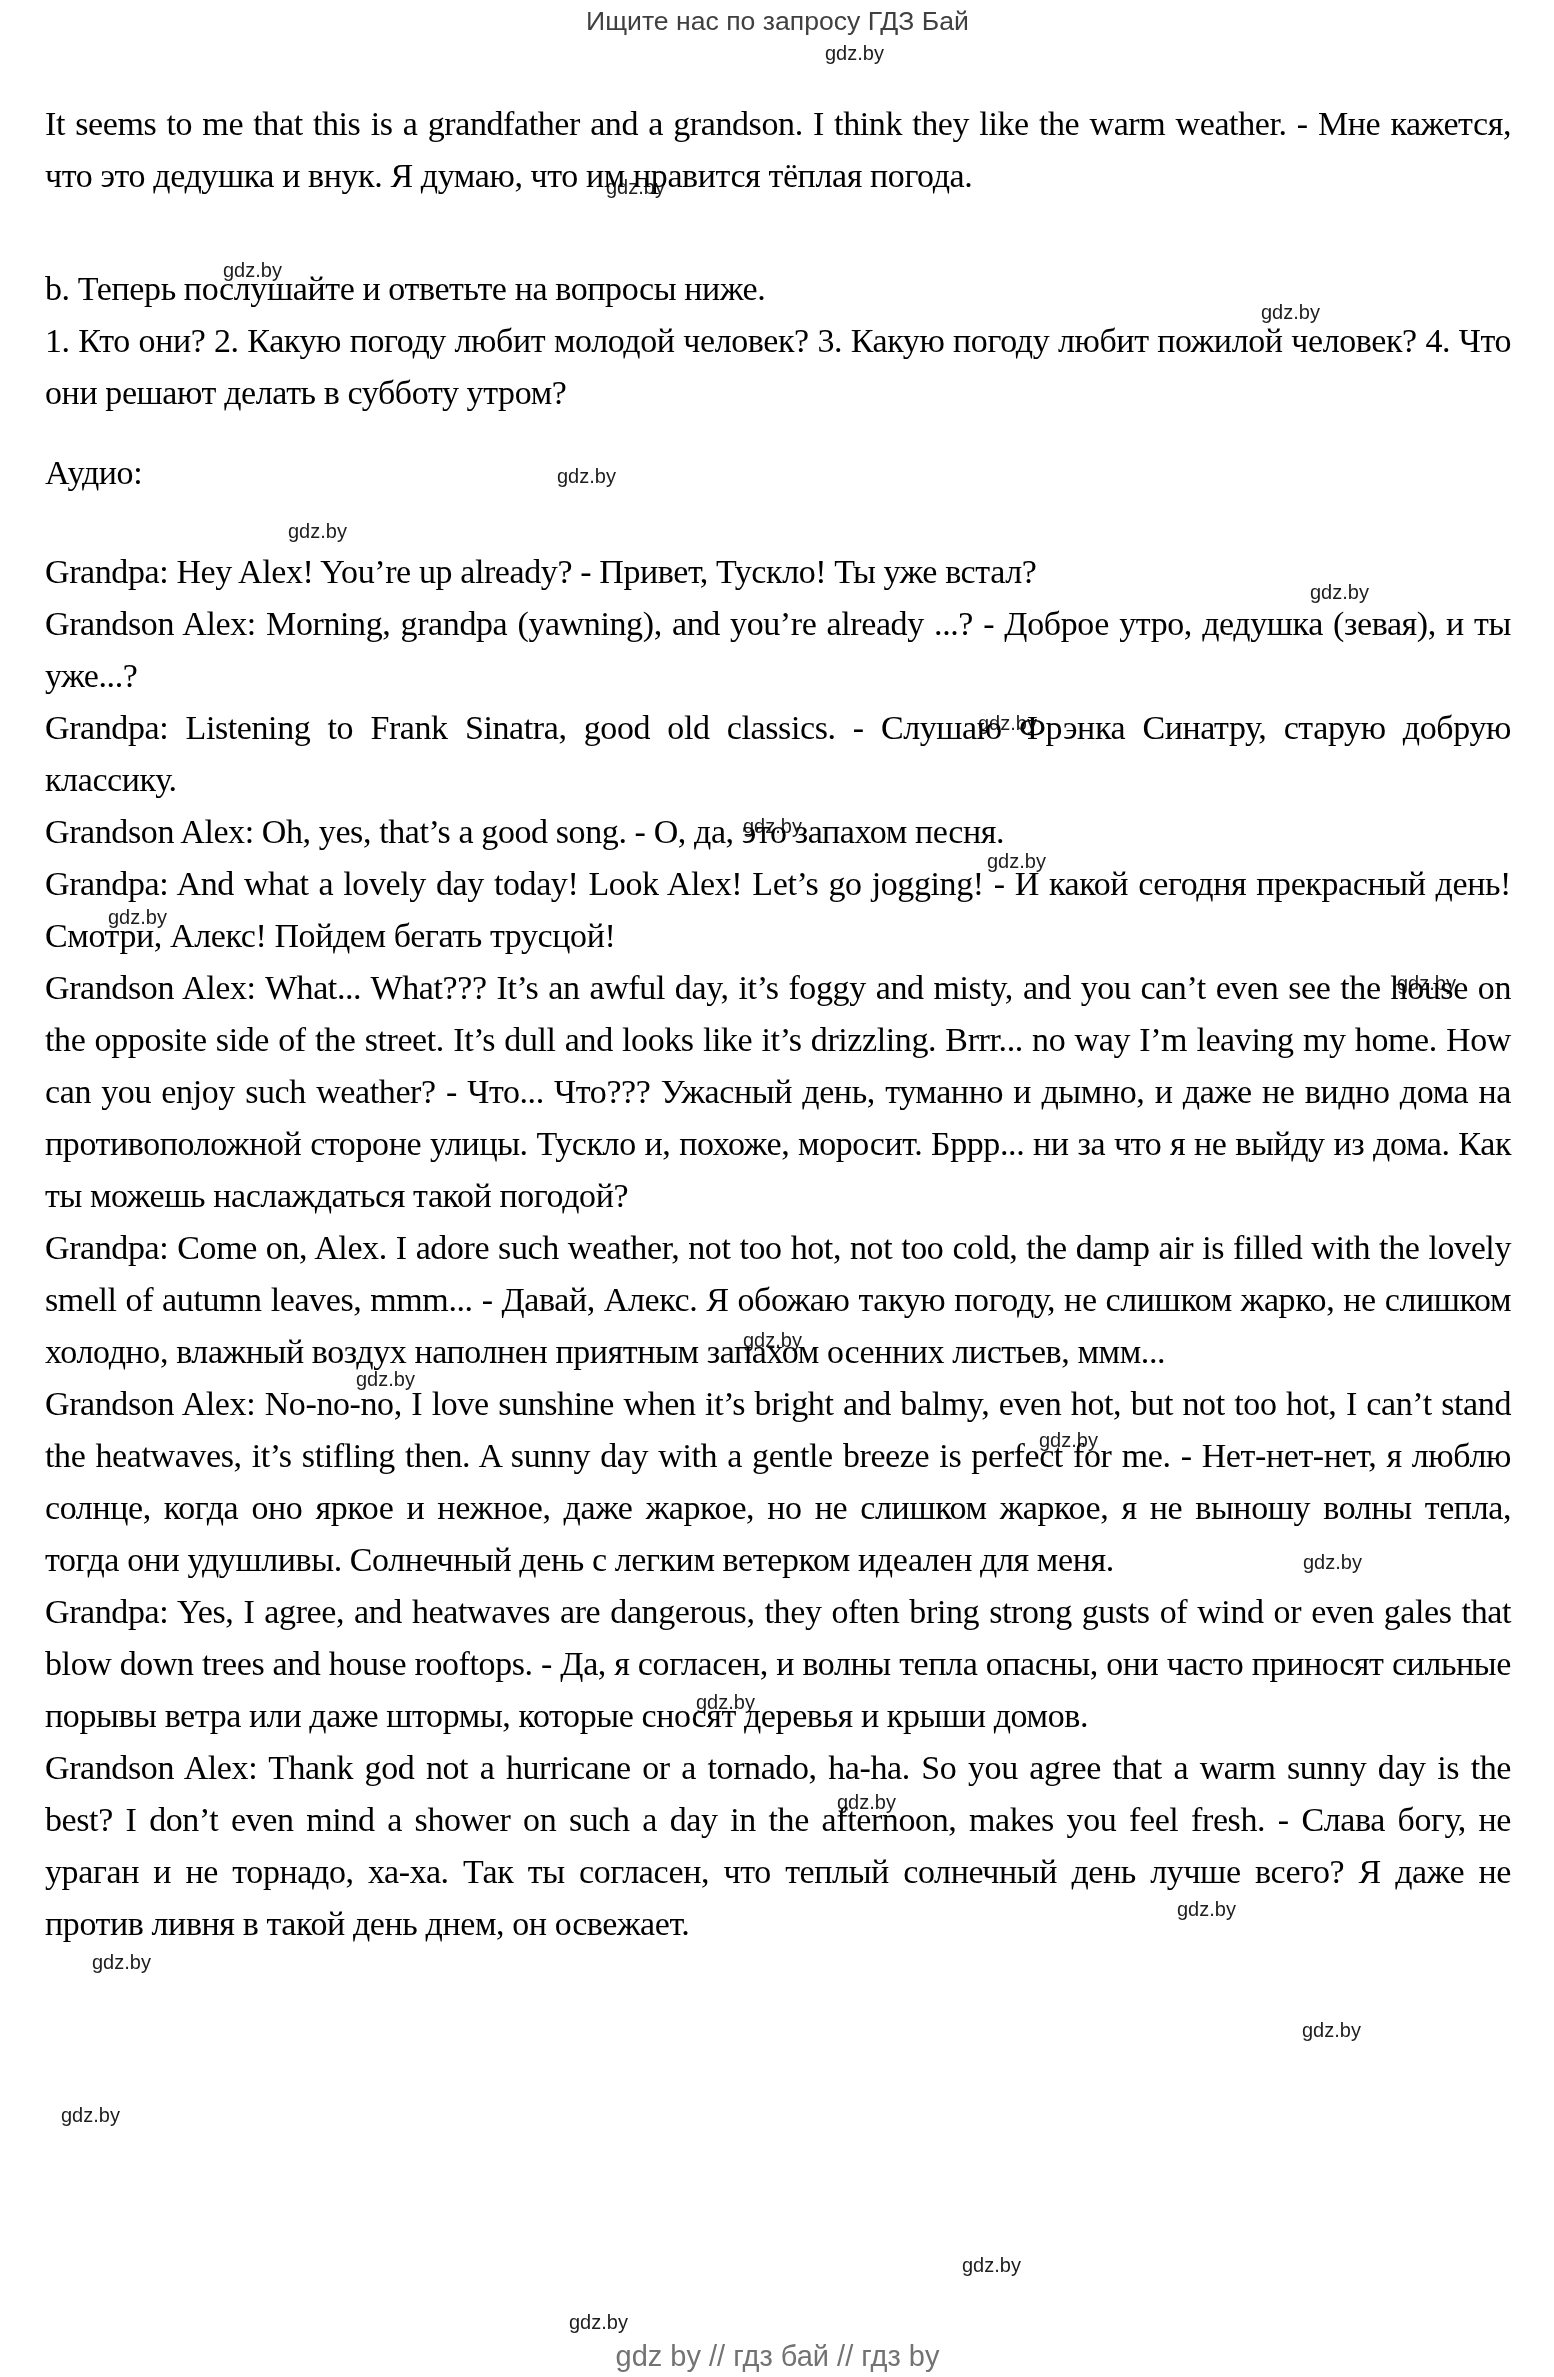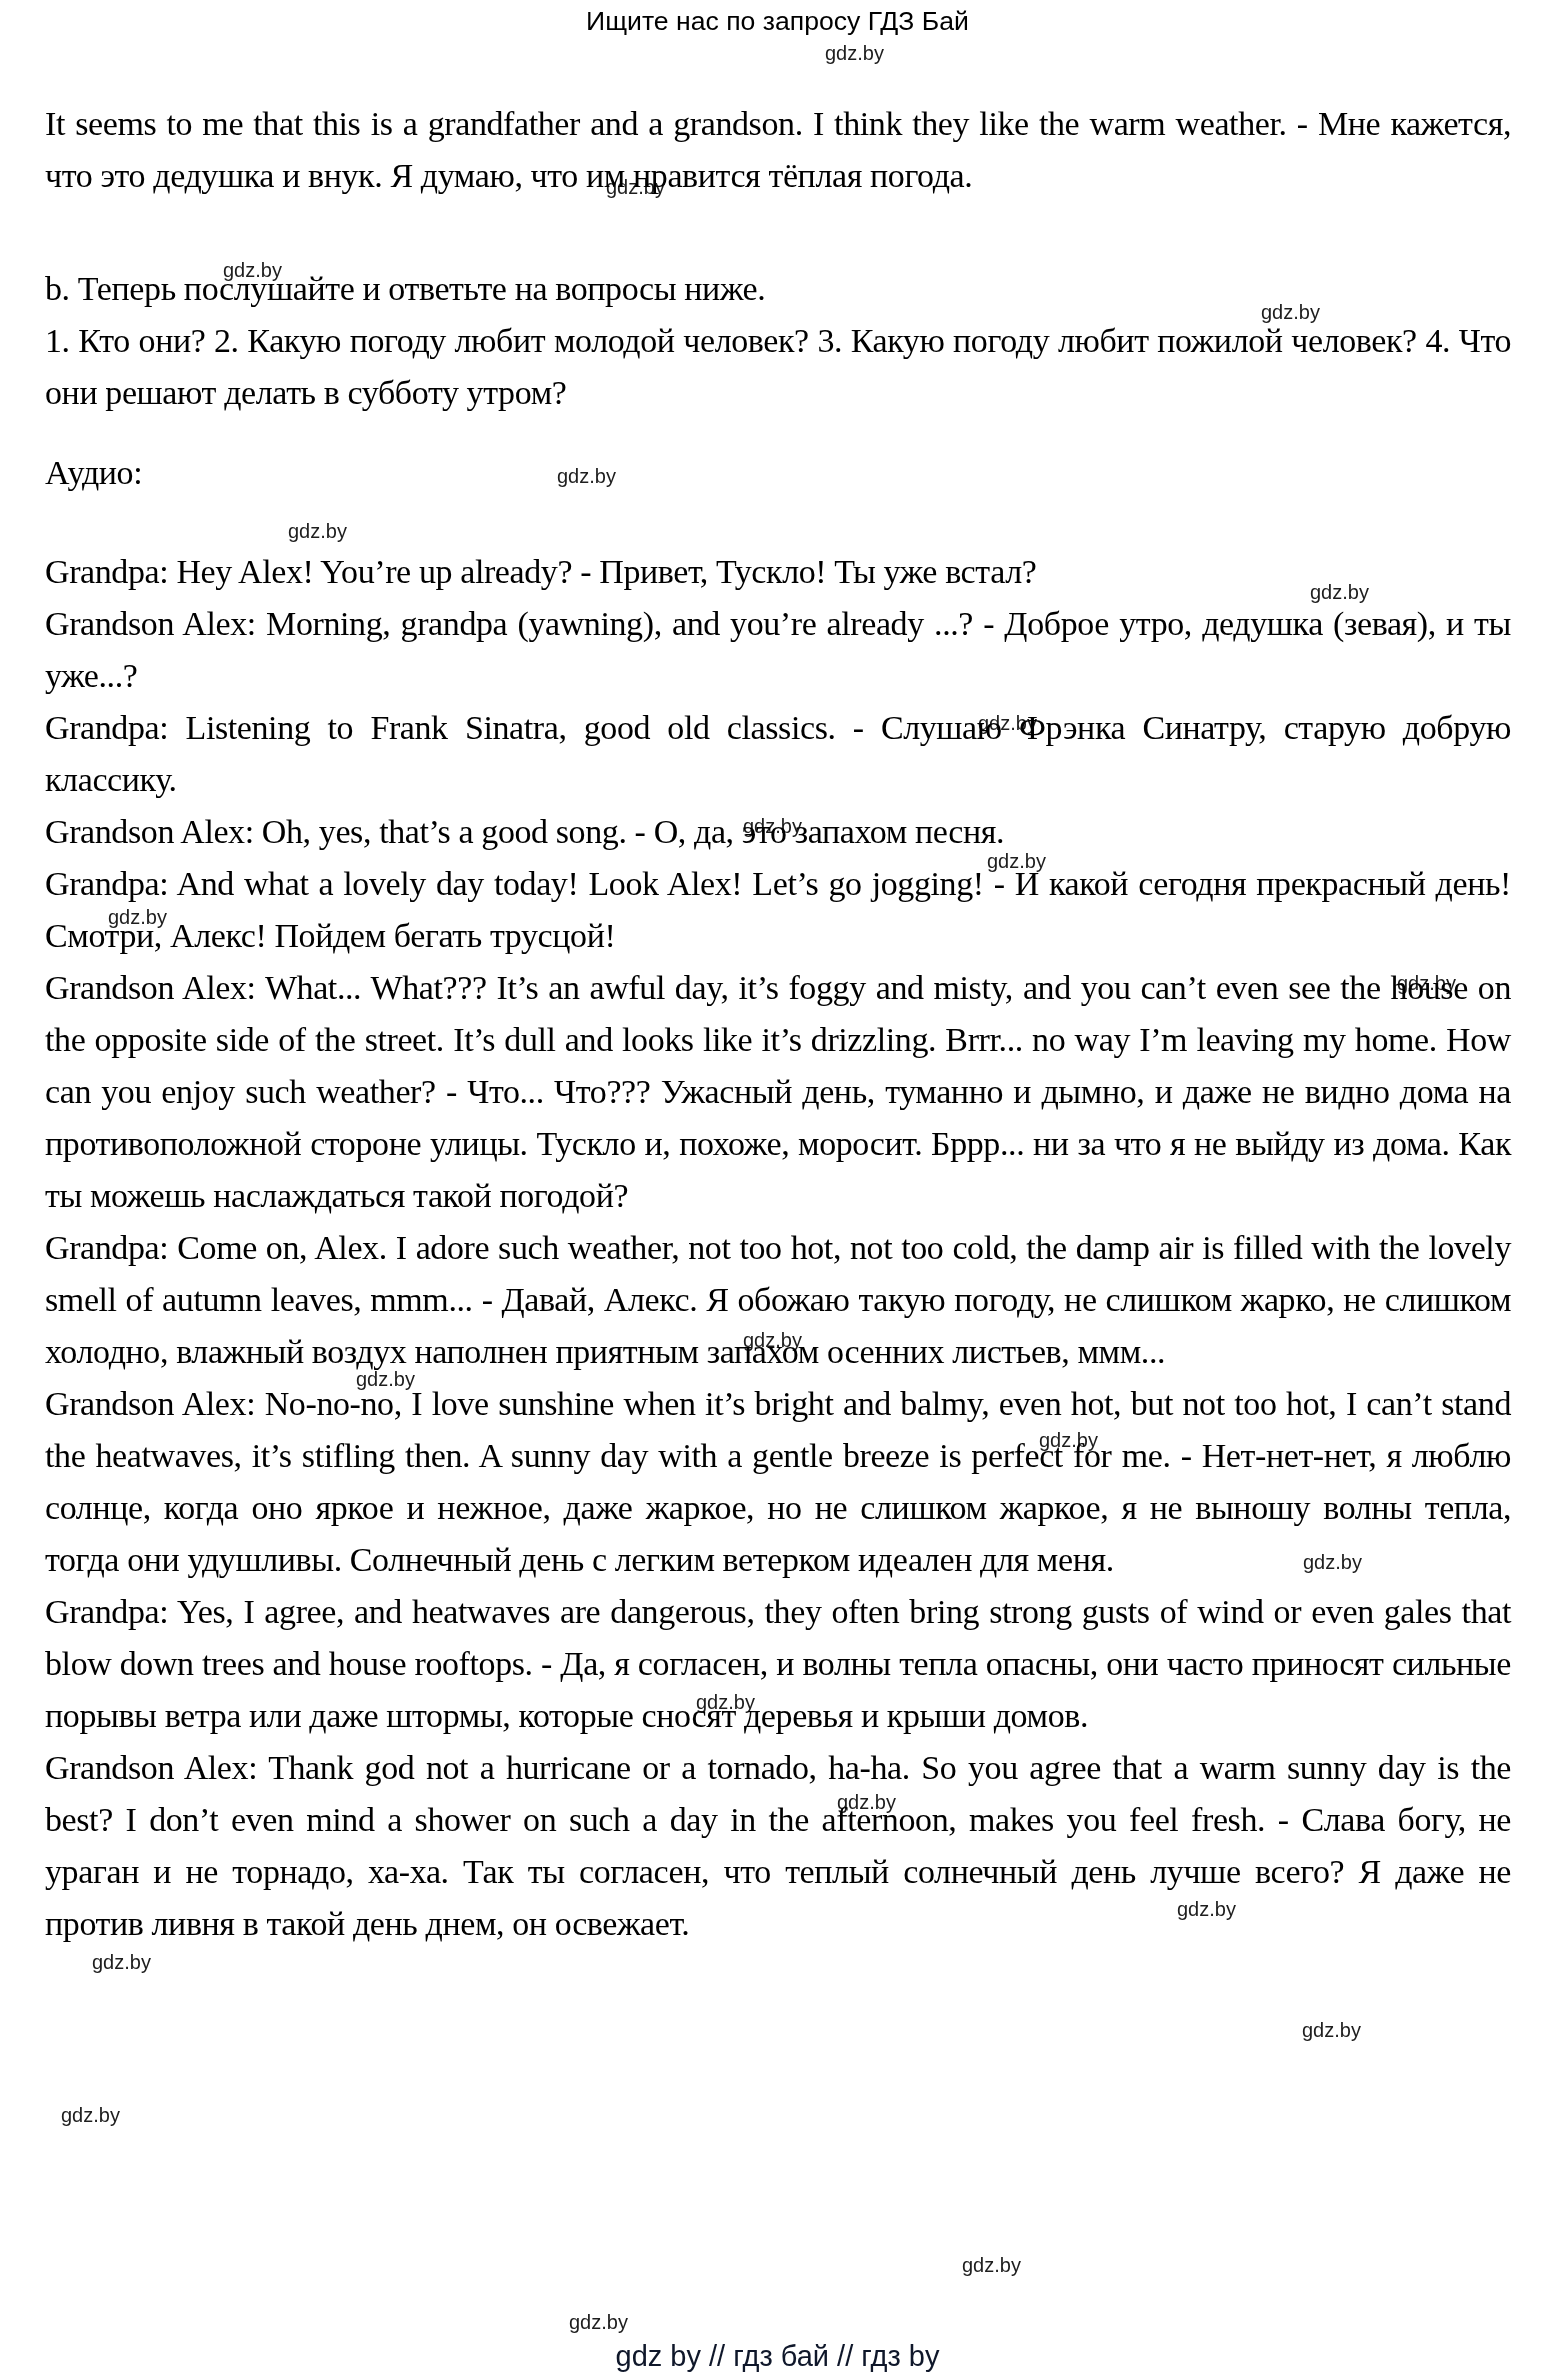--- a/index.html
+++ b/index.html
@@ -53,21 +53,21 @@
     font-family: "Liberation Sans", "DejaVu Sans", sans-serif;
     font-size: 29px;
     color: #5b2a9d;
   }
 </style>
 </head>
 <body>
 
 <div class="page" style="background: rgb(255, 255, 255); color: rgb(0, 0, 0);">
 
-  <div class="promo" style="color: #000000;">Ищите нас по запросу ГДЗ Бай</div>
+  <div class="promo" style="color: #404040;">Ищите нас по запросу ГДЗ Бай</div>
 
   <div id="watermark-layer">
       <span class="wm" style="left: 825px; top: 43px; color: rgb(30, 30, 30);">gdz.by</span>
       <span class="wm" style="left: 606px; top: 177px; color: rgb(30, 30, 30);">gdz.by</span>
       <span class="wm" style="left: 223px; top: 260px; color: rgb(30, 30, 30);">gdz.by</span>
       <span class="wm" style="left: 1261px; top: 302px; color: rgb(30, 30, 30);">gdz.by</span>
       <span class="wm" style="left: 557px; top: 466px; color: rgb(30, 30, 30);">gdz.by</span>
       <span class="wm" style="left: 288px; top: 521px; color: rgb(30, 30, 30);">gdz.by</span>
       <span class="wm" style="left: 1310px; top: 582px; color: rgb(30, 30, 30);">gdz.by</span>
       <span class="wm" style="left: 978px; top: 713px; color: rgb(30, 30, 30);">gdz.by</span>
@@ -105,16 +105,16 @@
         <p class="para">Grandson Alex: Oh, yes, that’s a good song. - О, да, это запахом песня.</p>
         <p class="para">Grandpa: And what a lovely day today! Look Alex! Let’s go jogging! - И какой сегодня прекрасный день! Смотри, Алекс! Пойдем бегать трусцой!</p>
         <p class="para">Grandson Alex: What... What??? It’s an awful day, it’s foggy and misty, and you can’t even see the house on the opposite side of the street. It’s dull and looks like it’s drizzling. Brrr... no way I’m leaving my home. How can you enjoy such weather? - Что... Что??? Ужасный день, туманно и дымно, и даже не видно дома на противоположной стороне улицы. Тускло и, похоже, моросит. Бррр... ни за что я не выйду из дома. Как ты можешь наслаждаться такой погодой?</p>
         <p class="para">Grandpa: Come on, Alex. I adore such weather, not too hot, not too cold, the damp air is filled with the lovely smell of autumn leaves, mmm... - Давай, Алекс. Я обожаю такую погоду, не слишком жарко, не слишком холодно, влажный воздух наполнен приятным запахом осенних листьев, ммм...</p>
         <p class="para">Grandson Alex: No-no-no, I love sunshine when it’s bright and balmy, even hot, but not too hot, I can’t stand the heatwaves, it’s stifling then. A sunny day with a gentle breeze is perfect for me. - Нет-нет-нет, я люблю солнце, когда оно яркое и нежное, даже жаркое, но не слишком жаркое, я не выношу волны тепла, тогда они удушливы. Солнечный день с легким ветерком идеален для меня.</p>
         <p class="para">Grandpa: Yes, I agree, and heatwaves are dangerous, they often bring strong gusts of wind or even gales that blow down trees and house rooftops. - Да, я согласен, и волны тепла опасны, они часто приносят сильные порывы ветра или даже штормы, которые сносят деревья и крыши домов.</p>
         <p class="para">Grandson Alex: Thank god not a hurricane or a tornado, ha-ha. So you agree that a warm sunny day is the best? I don’t even mind a shower on such a day in the afternoon, makes you feel fresh. - Слава богу, не ураган и не торнадо, ха-ха. Так ты согласен, что теплый солнечный день лучше всего? Я даже не против ливня в такой день днем, он освежает.</p>
       </div>
   </div>
 
-  <div class="footer" style="color: #0f172a;">gdz by // гдз бай // гдз by</div>
+  <div class="footer" style="color: #737373;">gdz by // гдз бай // гдз by</div>
 
 </div>
 
 
 </body></html>

